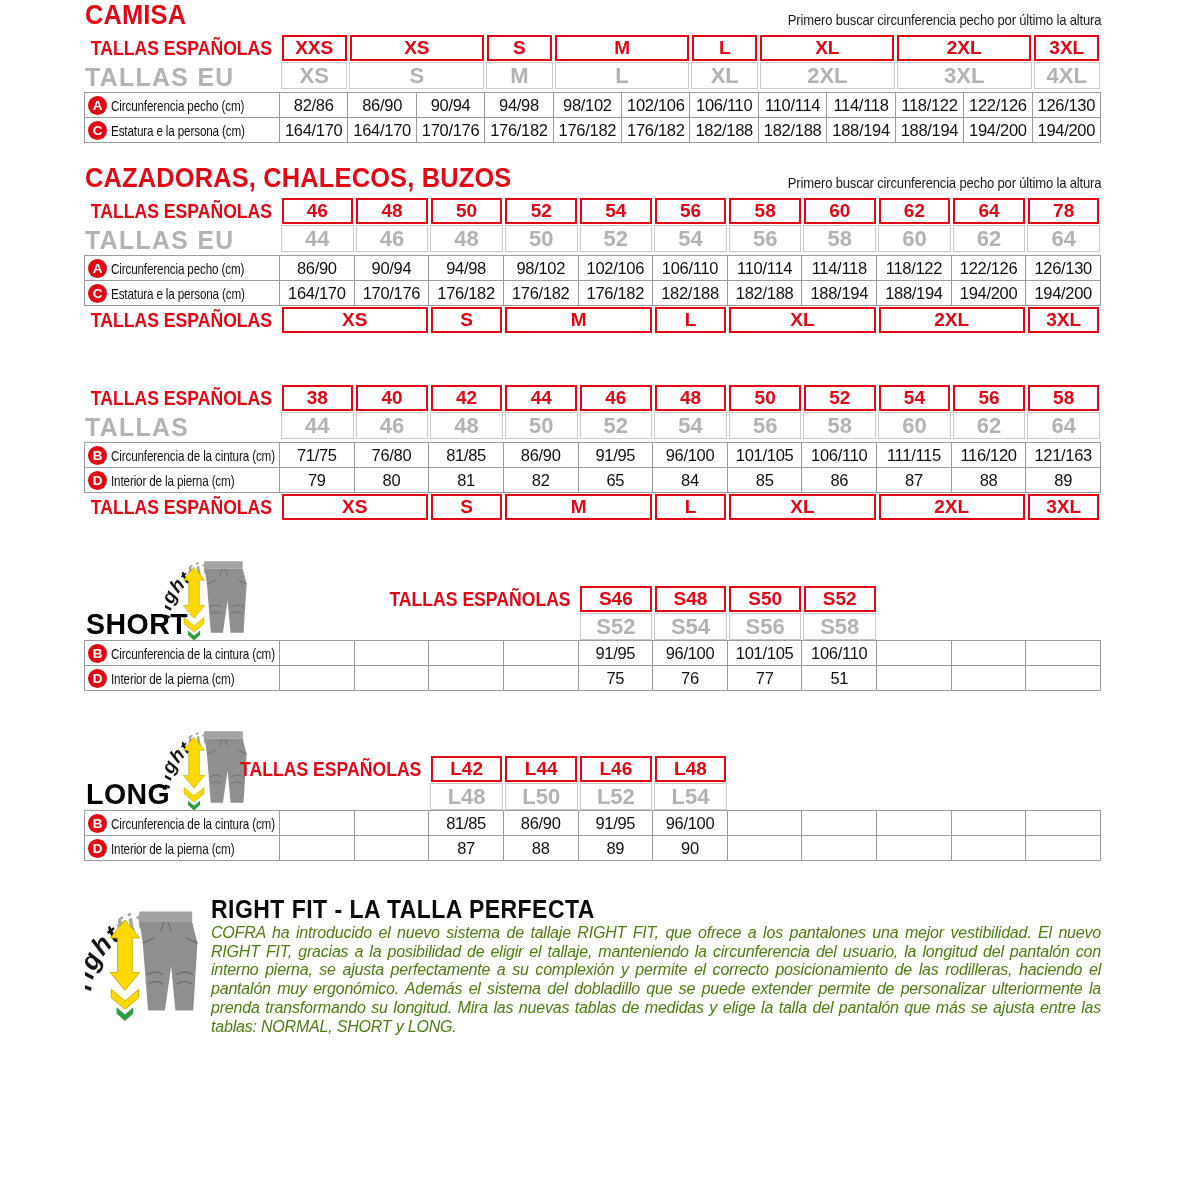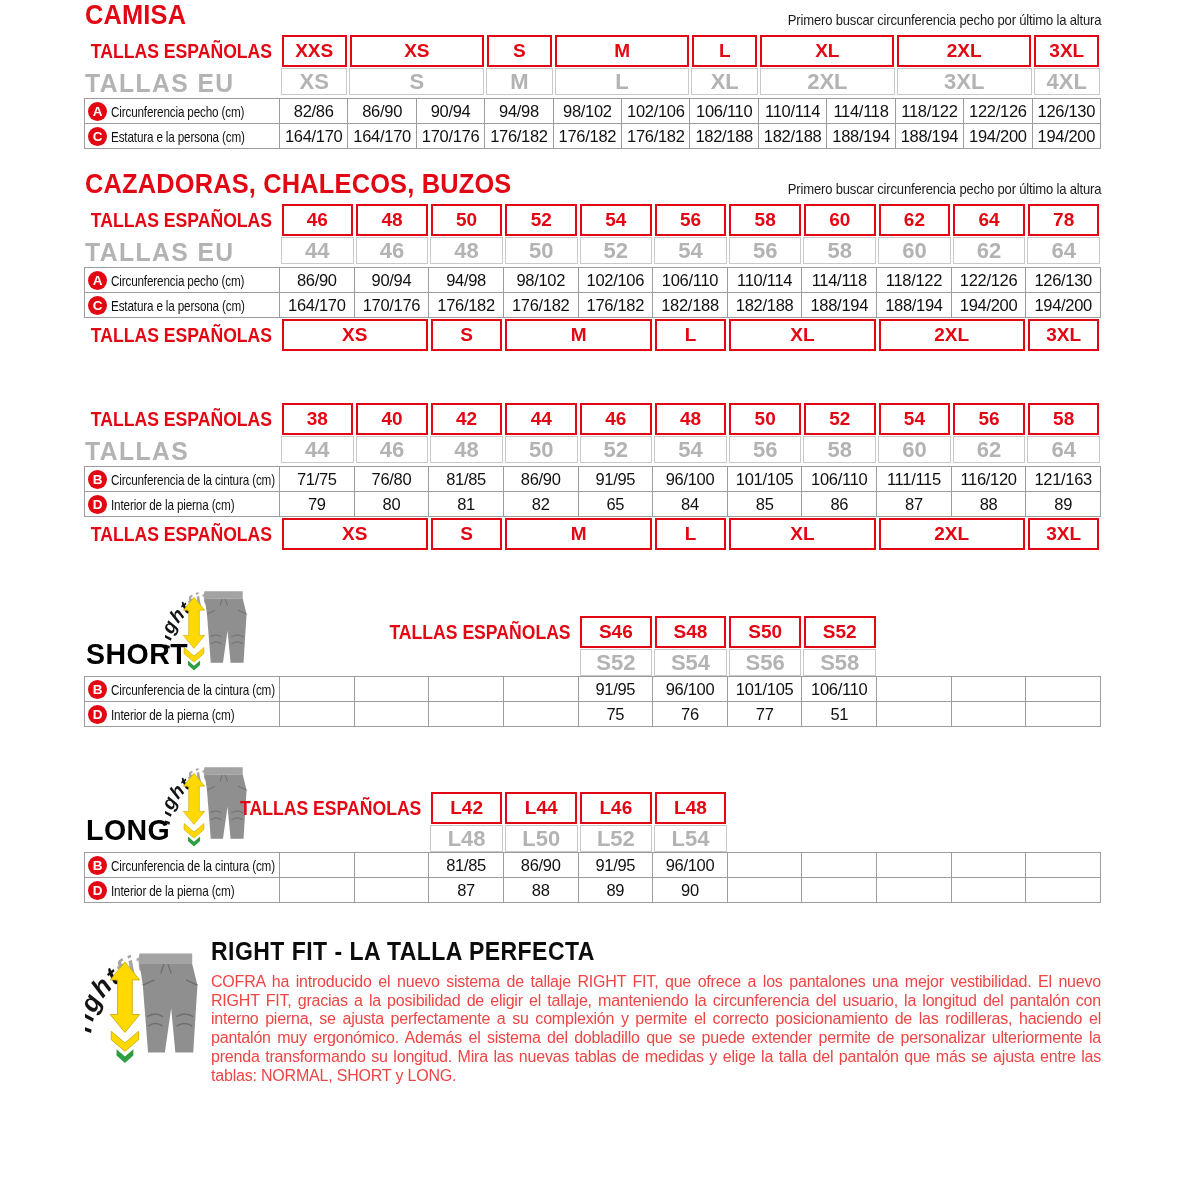--- a/index.html
+++ b/index.html
@@ -13,21 +13,21 @@
   .sec-head { display:flex; justify-content:space-between; align-items:flex-end; margin-bottom:3px; }
   .sec-title { color:var(--red); font-size:27px; font-weight:bold; letter-spacing:.2px;
     transform:scaleX(.94); transform-origin:0 50%; white-space:nowrap; }
   .sec-note { font-size:14.5px; color:#1b1b1b; padding-bottom:3px; white-space:nowrap;
     transform:scaleX(.9); transform-origin:100% 50%; letter-spacing:-.2px; }
 
   .tbl { display:grid; width:100%; }
   .es-lab { color:var(--red); font-weight:bold; font-size:20px; display:flex; align-items:center;
     justify-content:flex-end; padding-right:9px; white-space:nowrap;
     transform:scaleX(.88); transform-origin:100% 50%; }
-  .red-cell { border:2.5px solid var(--red); margin:1px 1.5px; height:32px; display:flex;
+  .red-cell { border:2.5px solid var(--red); margin:1px 1.5px; height:26px; display:flex;
     align-items:center; justify-content:center; color:var(--red); font-weight:bold; font-size:19px; }
   .eu-lab { color:var(--gray); font-weight:bold; font-size:26px; display:flex; align-items:center;
     letter-spacing:1.5px; white-space:nowrap; transform:scaleX(.95); transform-origin:0 50%; }
   .gray-cell { border:1.5px solid var(--lline); margin:0 1px 1px; height:27px; display:flex;
     align-items:center; justify-content:center; color:var(--gray); font-weight:bold; font-size:22px; }
   .val-cell { border:1px solid var(--bline); margin:-1px 0 0 -1px; height:26px; display:flex;
     align-items:center; justify-content:center; font-size:16.5px; color:#101010; letter-spacing:-.3px; }
   .lbl-cell { border:1px solid var(--bline); margin:-1px 0 0 -1px; height:26px; display:flex;
     align-items:center; padding-left:3px; overflow:hidden; }
   .badge { width:19px; height:19px; min-width:19px; border-radius:50%; background:var(--red);
@@ -45,22 +45,22 @@
     color:#000; letter-spacing:.5px; transform:scaleX(.95); transform-origin:0 50%; }
   .rf-logo { display:block; }
   .rf-logo.sm { position:absolute; left:80px; top:-36px; width:90px; height:96px; }
   .rf-logo svg { width:100%; height:100%; display:block; }
 
   .rf-section { display:flex; margin-top:34px; align-items:flex-start; }
   .rf-logo.lg { width:124px; height:140px; flex:0 0 124px; margin-top:-4px; }
   .rf-text { flex:1; margin-left:2px; }
   .rf-title { font-size:25px; font-weight:bold; color:#0c0c0c; letter-spacing:.5px;
     transform:scaleX(.92); transform-origin:0 50%; white-space:nowrap; }
-  .rf-body { margin-top:7px; font-size:16px; line-height:1.17; color:#ef4444;
-    text-align:justify; letter-spacing:-.2px; }
+  .rf-body { margin-top:0; font-size:16px; line-height:1.17; color:#4d7c0f;
+    text-align:justify; letter-spacing:-.2px;font-style:italic; }
 </style>
 </head>
 <body>
 
 <div class="page">
 
   <section>
     <div class="sec-head">
       <div class="sec-title">CAMISA</div>
       <div class="sec-note">Primero buscar circunferencia pecho por último la altura</div>

